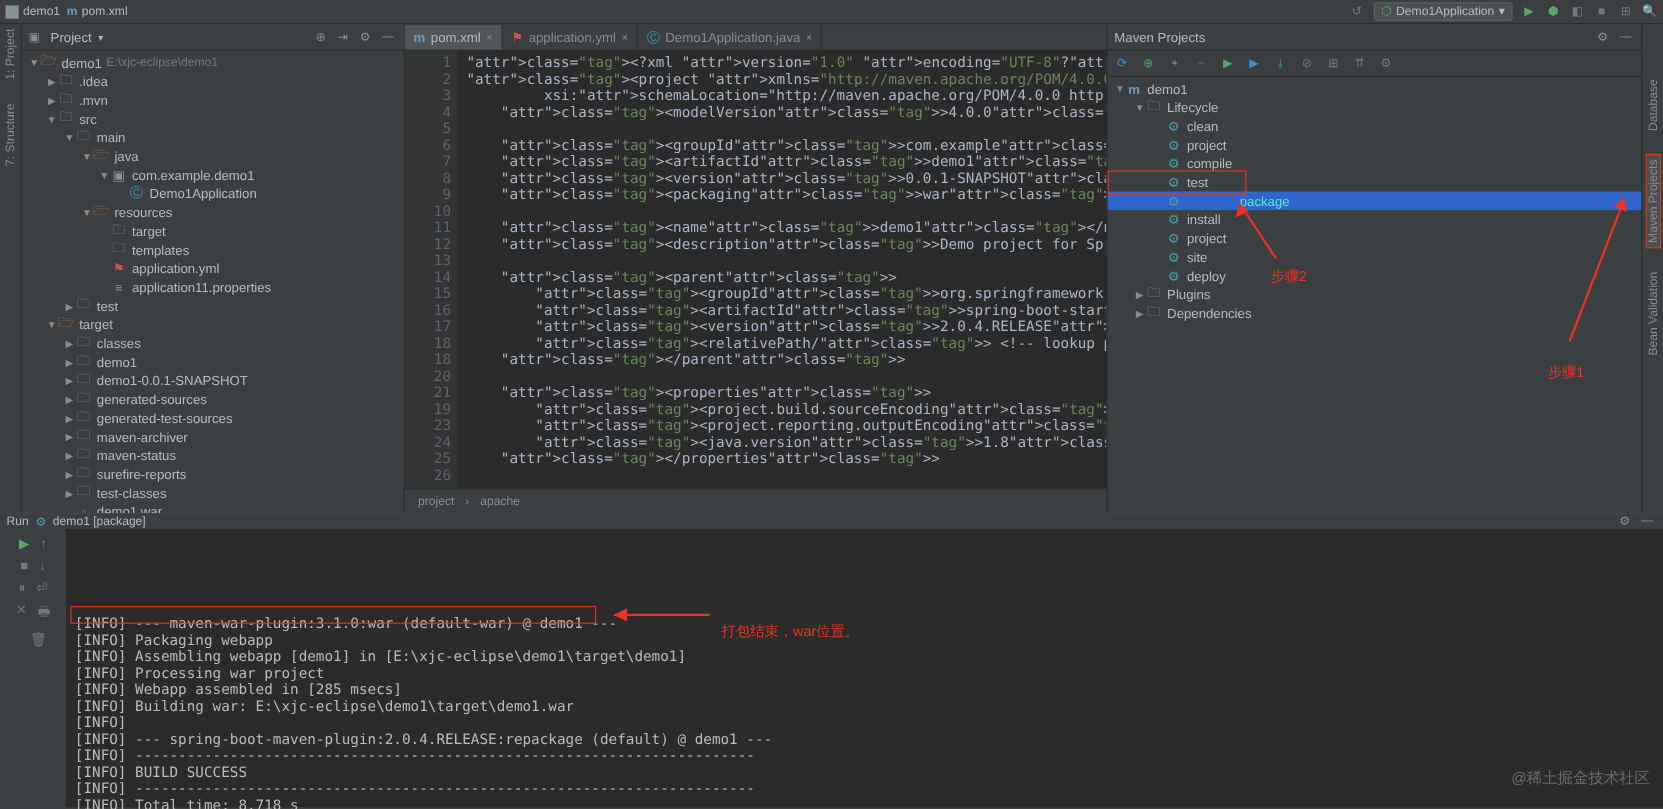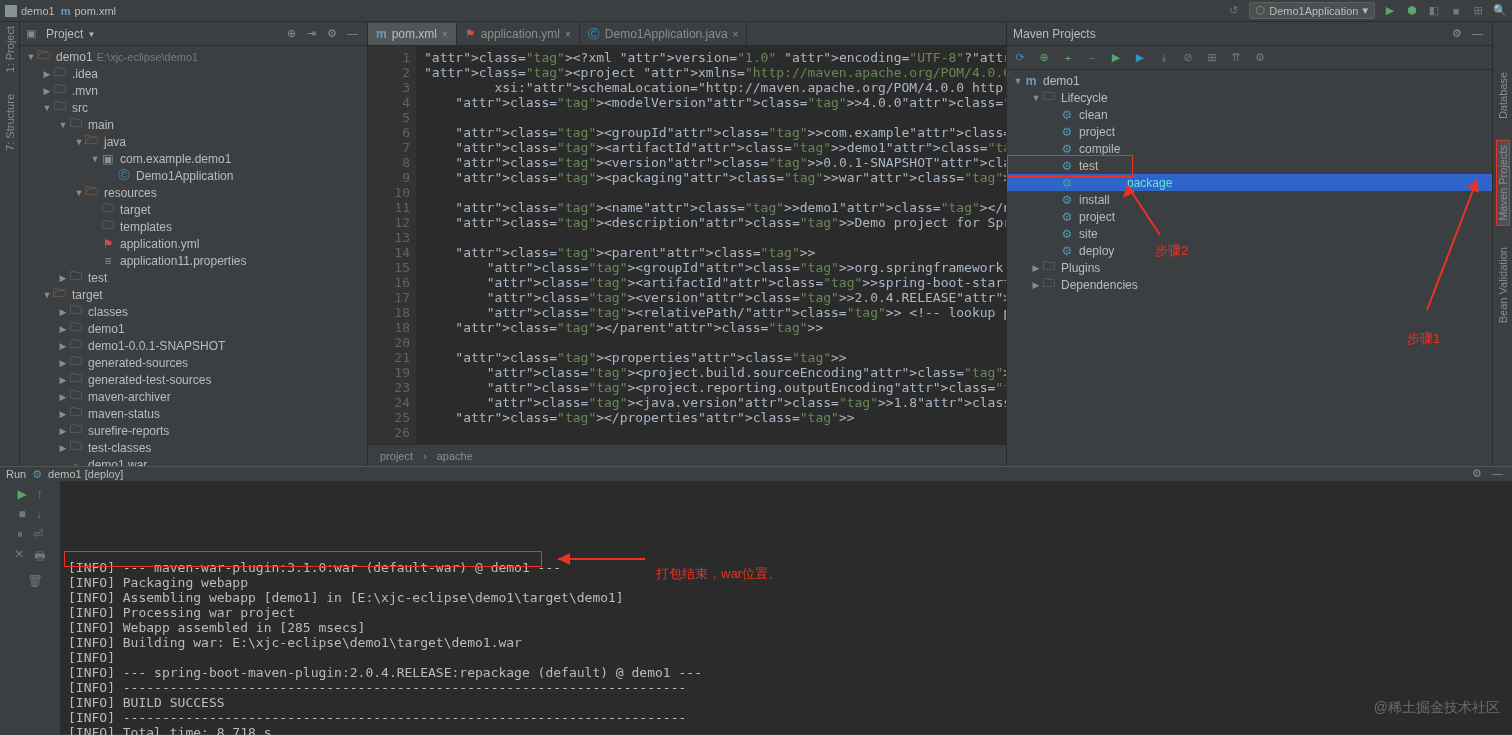--- a/index.html
+++ b/index.html
@@ -410,21 +410,21 @@
     <span class="vtext">Database</span>
     <span class="vtext" style="background:#4c5052; padding:4px 0; outline:1px solid #eb3323;">Maven Projects</span>
     <span class="vtext">Bean Validation</span>
   </div>
 </div>
 
 <div class="run-panel">
   <div class="run-header">
     <span>Run</span>
     <span class="gear-cyan">⚙</span>
-    <span>demo1 [deploy]</span>
+    <span>demo1 [package]</span>
     <span class="spacer"></span>
     <span class="panel-icon">⚙</span>
     <span class="panel-icon">―</span>
   </div>
   <div class="run-body">
     <div class="run-gutter">
       <div class="row">
           <span class="green">▶</span>
           <span class="blue">↑</span>
         </div>

